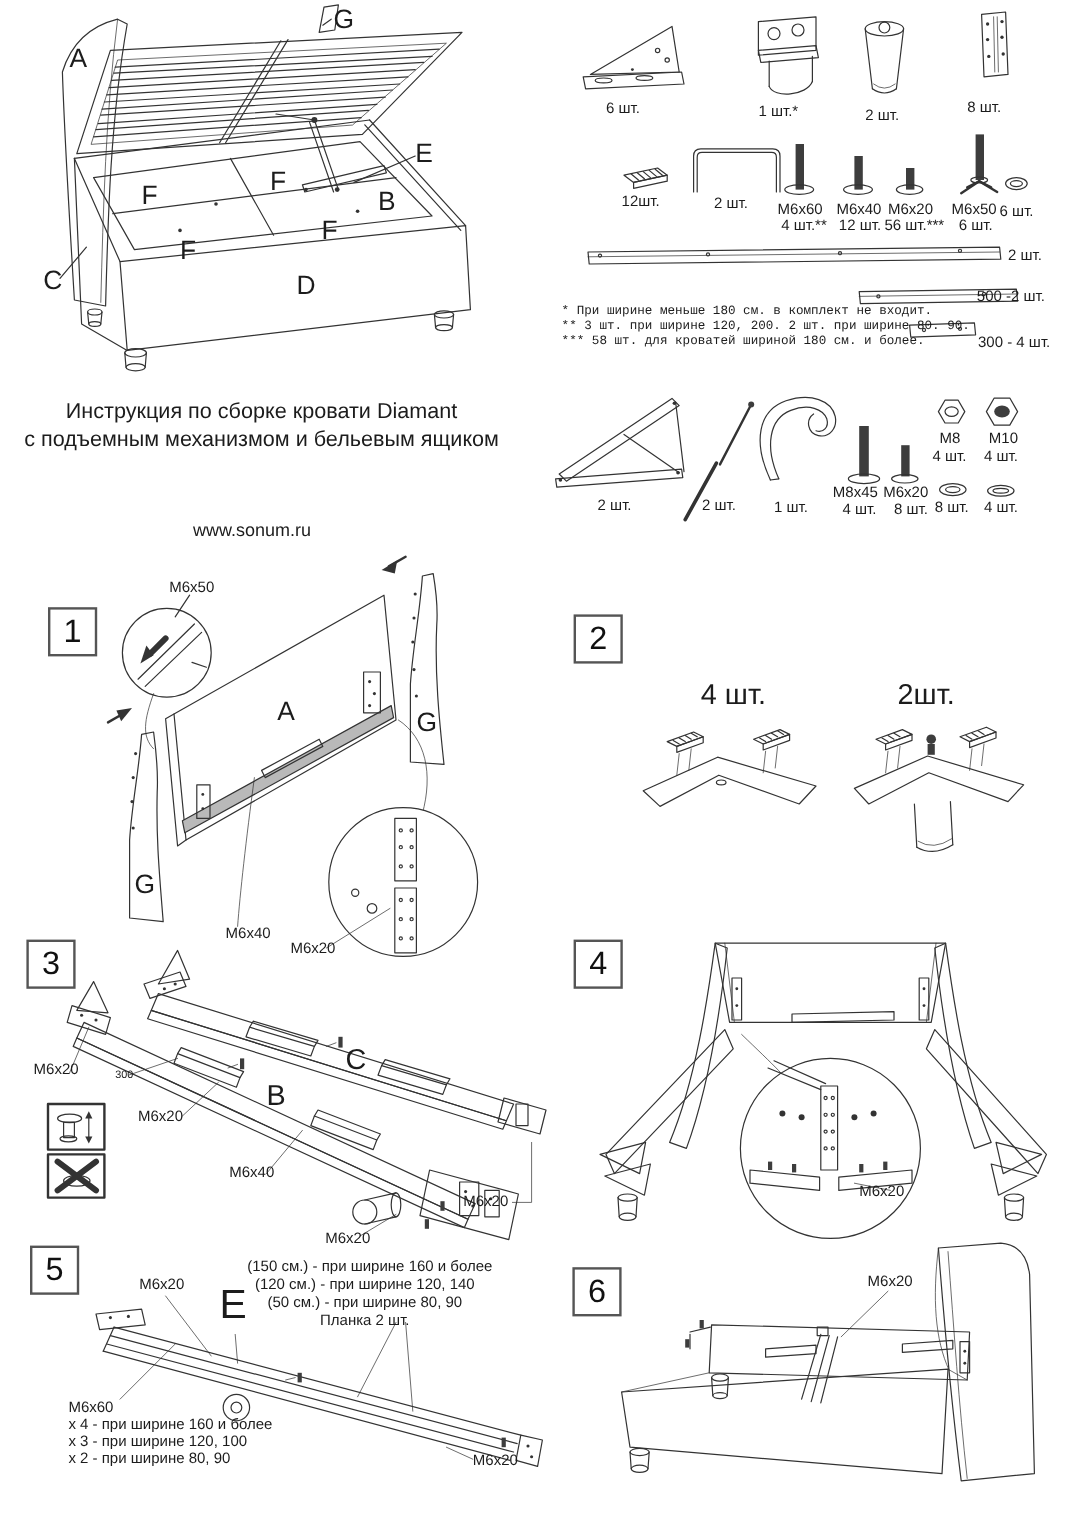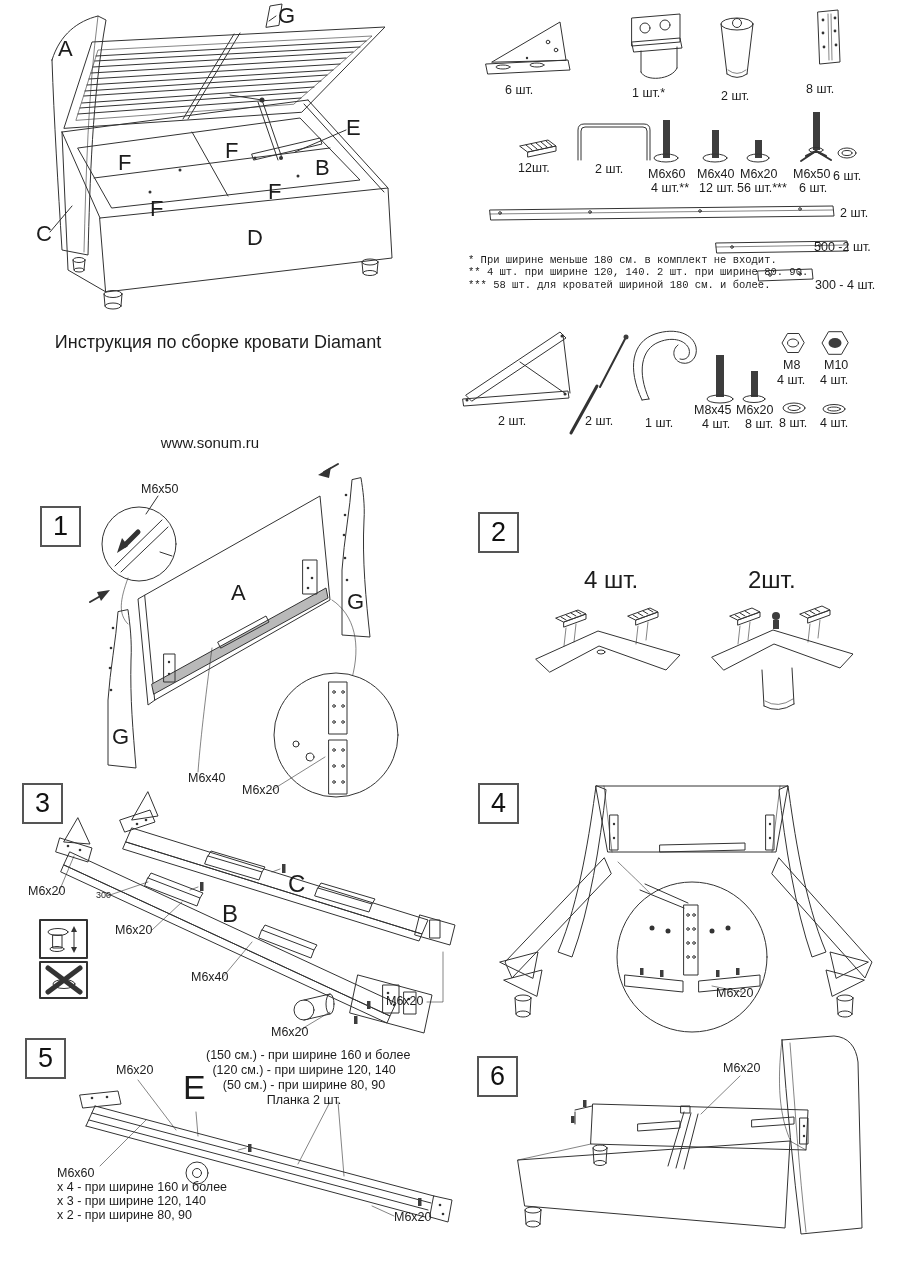--- a/index.html
+++ b/index.html
@@ -488,20 +488,21 @@
     <path d="M782,1040 C777,1082 779,1116 791,1142" class="tn"></path>
     <ellipse cx="533" cy="1210" rx="8" ry="3"></ellipse>
         <line x1="525" y1="1210" x2="526" y2="1224"></line>
         <line x1="541" y1="1210" x2="540" y2="1224"></line>
         <ellipse cx="533" cy="1224" rx="7" ry="3"></ellipse>
     <line x1="740" y1="1076" x2="701" y2="1114" class="tn"></line>
   </g>
 </svg>
 
   <div class="lbl f18 ctr" style="left:0;top:332px;width:436px">Инструкция по сборке кровати Diamant</div>
+  <div class="lbl f18 ctr" style="left:0;top:356px;width:436px">с подъемным механизмом и бельевым ящиком</div>
   <div class="lbl f15 ctr" style="left:0;top:434px;width:420px">www.sonum.ru</div>
 
   <div class="lbl f22" style="left:278px;top:3px">G</div>
   <div class="lbl f22" style="left:58px;top:36px">A</div>
   <div class="lbl f22" style="left:346px;top:115px">E</div>
   <div class="lbl f22" style="left:118px;top:150px">F</div>
   <div class="lbl f22" style="left:225px;top:138px">F</div>
   <div class="lbl f22" style="left:150px;top:196px">F</div>
   <div class="lbl f22" style="left:268px;top:179px">F</div>
   <div class="lbl f22" style="left:315px;top:155px">B</div>
@@ -520,21 +521,21 @@
   <div class="lbl f12" style="left:699px;top:181px">12 шт.</div>
   <div class="lbl f12" style="left:740px;top:167px">M6x20</div>
   <div class="lbl f12" style="left:737px;top:181px">56 шт.***</div>
   <div class="lbl f12" style="left:793px;top:167px">M6x50</div>
   <div class="lbl f12" style="left:799px;top:181px">6 шт.</div>
   <div class="lbl f12" style="left:833px;top:169px">6 шт.</div>
   <div class="lbl f12" style="left:840px;top:206px">2 шт.</div>
   <div class="lbl f12" style="left:814px;top:240px">500 -2 шт.</div>
   <div class="lbl f12" style="left:815px;top:278px">300 - 4 шт.</div>
   <div class="lbl f10" style="left:468px;top:254px">* При ширине меньше 180 см. в комплект не входит.</div>
-  <div class="lbl f10" style="left:468px;top:266px">** 4 шт. при ширине 120, 140. 2 шт. при ширине 80. 90.</div>
+  <div class="lbl f10" style="left:468px;top:266px">** 3 шт. при ширине 120, 200. 2 шт. при ширине 80. 90.</div>
   <div class="lbl f10" style="left:468px;top:279px">*** 58 шт. для кроватей шириной 180 см. и более.</div>
 
   <div class="lbl f12" style="left:498px;top:414px">2 шт.</div>
   <div class="lbl f12" style="left:585px;top:414px">2 шт.</div>
   <div class="lbl f12" style="left:645px;top:416px">1 шт.</div>
   <div class="lbl f12" style="left:694px;top:403px">M8x45</div>
   <div class="lbl f12" style="left:702px;top:417px">4 шт.</div>
   <div class="lbl f12" style="left:736px;top:403px">M6x20</div>
   <div class="lbl f12" style="left:745px;top:417px">8 шт.</div>
   <div class="lbl f12" style="left:783px;top:358px">M8</div>
@@ -573,19 +574,19 @@
   <div class="lbl f12" style="left:716px;top:986px">M6x20</div>
 
   <div class="lbl f12" style="left:116px;top:1063px">M6x20</div>
   <div class="lbl f34" style="left:183px;top:1068px">E</div>
   <div class="lbl f12 rgt" style="left:206px;top:1048px;width:196px">(150 см.) - при ширине 160 и более</div>
   <div class="lbl f12 rgt" style="left:206px;top:1063px;width:196px">(120 см.) - при ширине 120, 140</div>
   <div class="lbl f12 rgt" style="left:206px;top:1078px;width:196px">(50 см.) - при ширине 80, 90</div>
   <div class="lbl f12 rgt" style="left:206px;top:1093px;width:196px">Планка 2 шт.</div>
   <div class="lbl f12" style="left:57px;top:1166px">M6x60</div>
   <div class="lbl f12" style="left:57px;top:1180px">x 4 - при ширине 160 и более</div>
-  <div class="lbl f12" style="left:57px;top:1194px">x 3 - при ширине 120, 140</div>
+  <div class="lbl f12" style="left:57px;top:1194px">x 3 - при ширине 120, 100</div>
   <div class="lbl f12" style="left:57px;top:1208px">x 2 - при ширине 80, 90</div>
   <div class="lbl f12" style="left:394px;top:1210px">M6x20</div>
 
   <div class="lbl f12" style="left:723px;top:1061px">M6x20</div>
 
 </div>
 
 </body></html>

